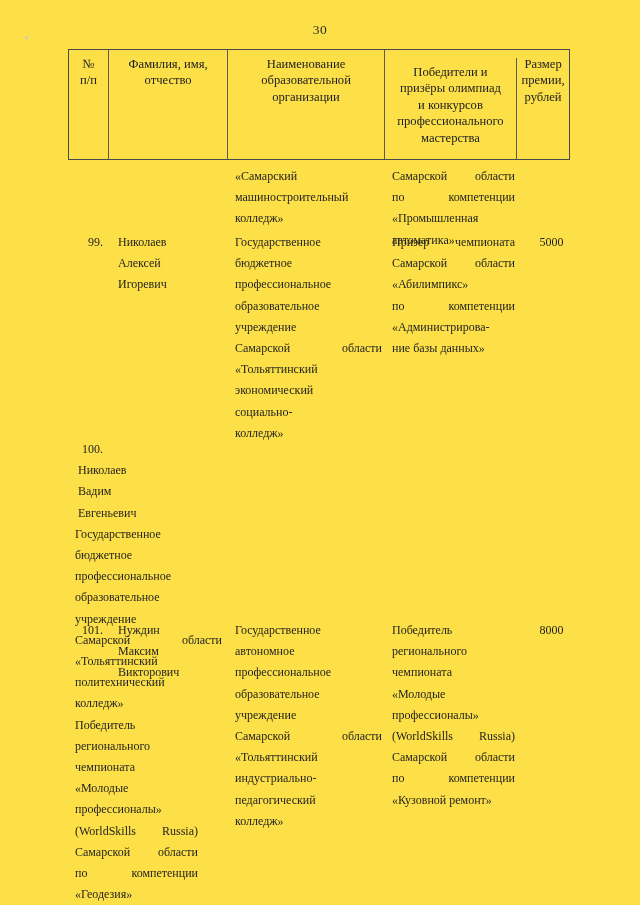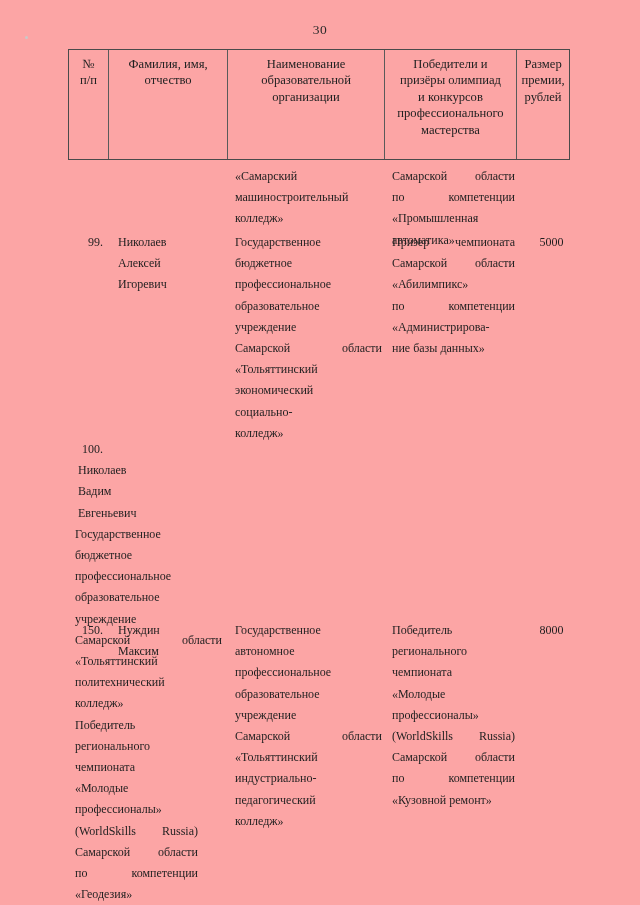--- a/index.html
+++ b/index.html
@@ -12,21 +12,21 @@
     height: 905px;
     position: relative;
     font-family: "Liberation Serif", "DejaVu Serif", serif;
     color: #1b1b1b;
     overflow: hidden;
   }
 
   .page {
     position: absolute;
     inset: 0;
-    background: #fca5a5;
+    background: #fde047;
   }
 
   
   .scan-speck {
     position: absolute;
     left: 25px;
     top: 36px;
     width: 3px;
     height: 3px;
     background: #c9c9c9;
@@ -137,21 +137,21 @@
 
   <div class="header-table">
     <div class="hrow">
       <div class="hcell hc-num" style="white-space: pre-line;">№
 п/п</div>
       <div class="hcell hc-name" style="white-space: pre-line;">Фамилия, имя,
 отчество</div>
       <div class="hcell hc-org" style="white-space: pre-line;">Наименование
 образовательной
 организации</div>
-      <div class="hcell hc-ach" style="white-space: pre-line;">Победители и
+      <div class="hcell hc-ach" style="white-space: pre-line; margin-top: 8px;">Победители и
 призёры олимпиад
 и конкурсов
 профессионального
 мастерства</div>
       <div class="hcell hc-prize" style="white-space: pre-line;">Размер
 премии,
 рублей</div>
     </div>
   </div>
 
@@ -256,24 +256,25 @@
           </span>
           <span class="ln j">
             <span>по</span>
             <span>компетенции</span>
           </span>
           <span class="ln">«Геодезия»</span>
         </div>
         <div class="cell c-prize">8000</div>
       </div>
       <div class="row" style="top: 620px;">
-        <div class="cell c-num">150.</div>
+        <div class="cell c-num">101.</div>
         <div class="cell c-name">
           <span class="ln">Нуждин</span>
           <span class="ln">Максим</span>
+          <span class="ln">Викторович</span>
         </div>
         <div class="cell c-org">
           <span class="ln">Государственное</span>
           <span class="ln">автономное</span>
           <span class="ln">профессиональное</span>
           <span class="ln">образовательное</span>
           <span class="ln">учреждение</span>
           <span class="ln j">
             <span>Самарской</span>
             <span>области</span>

